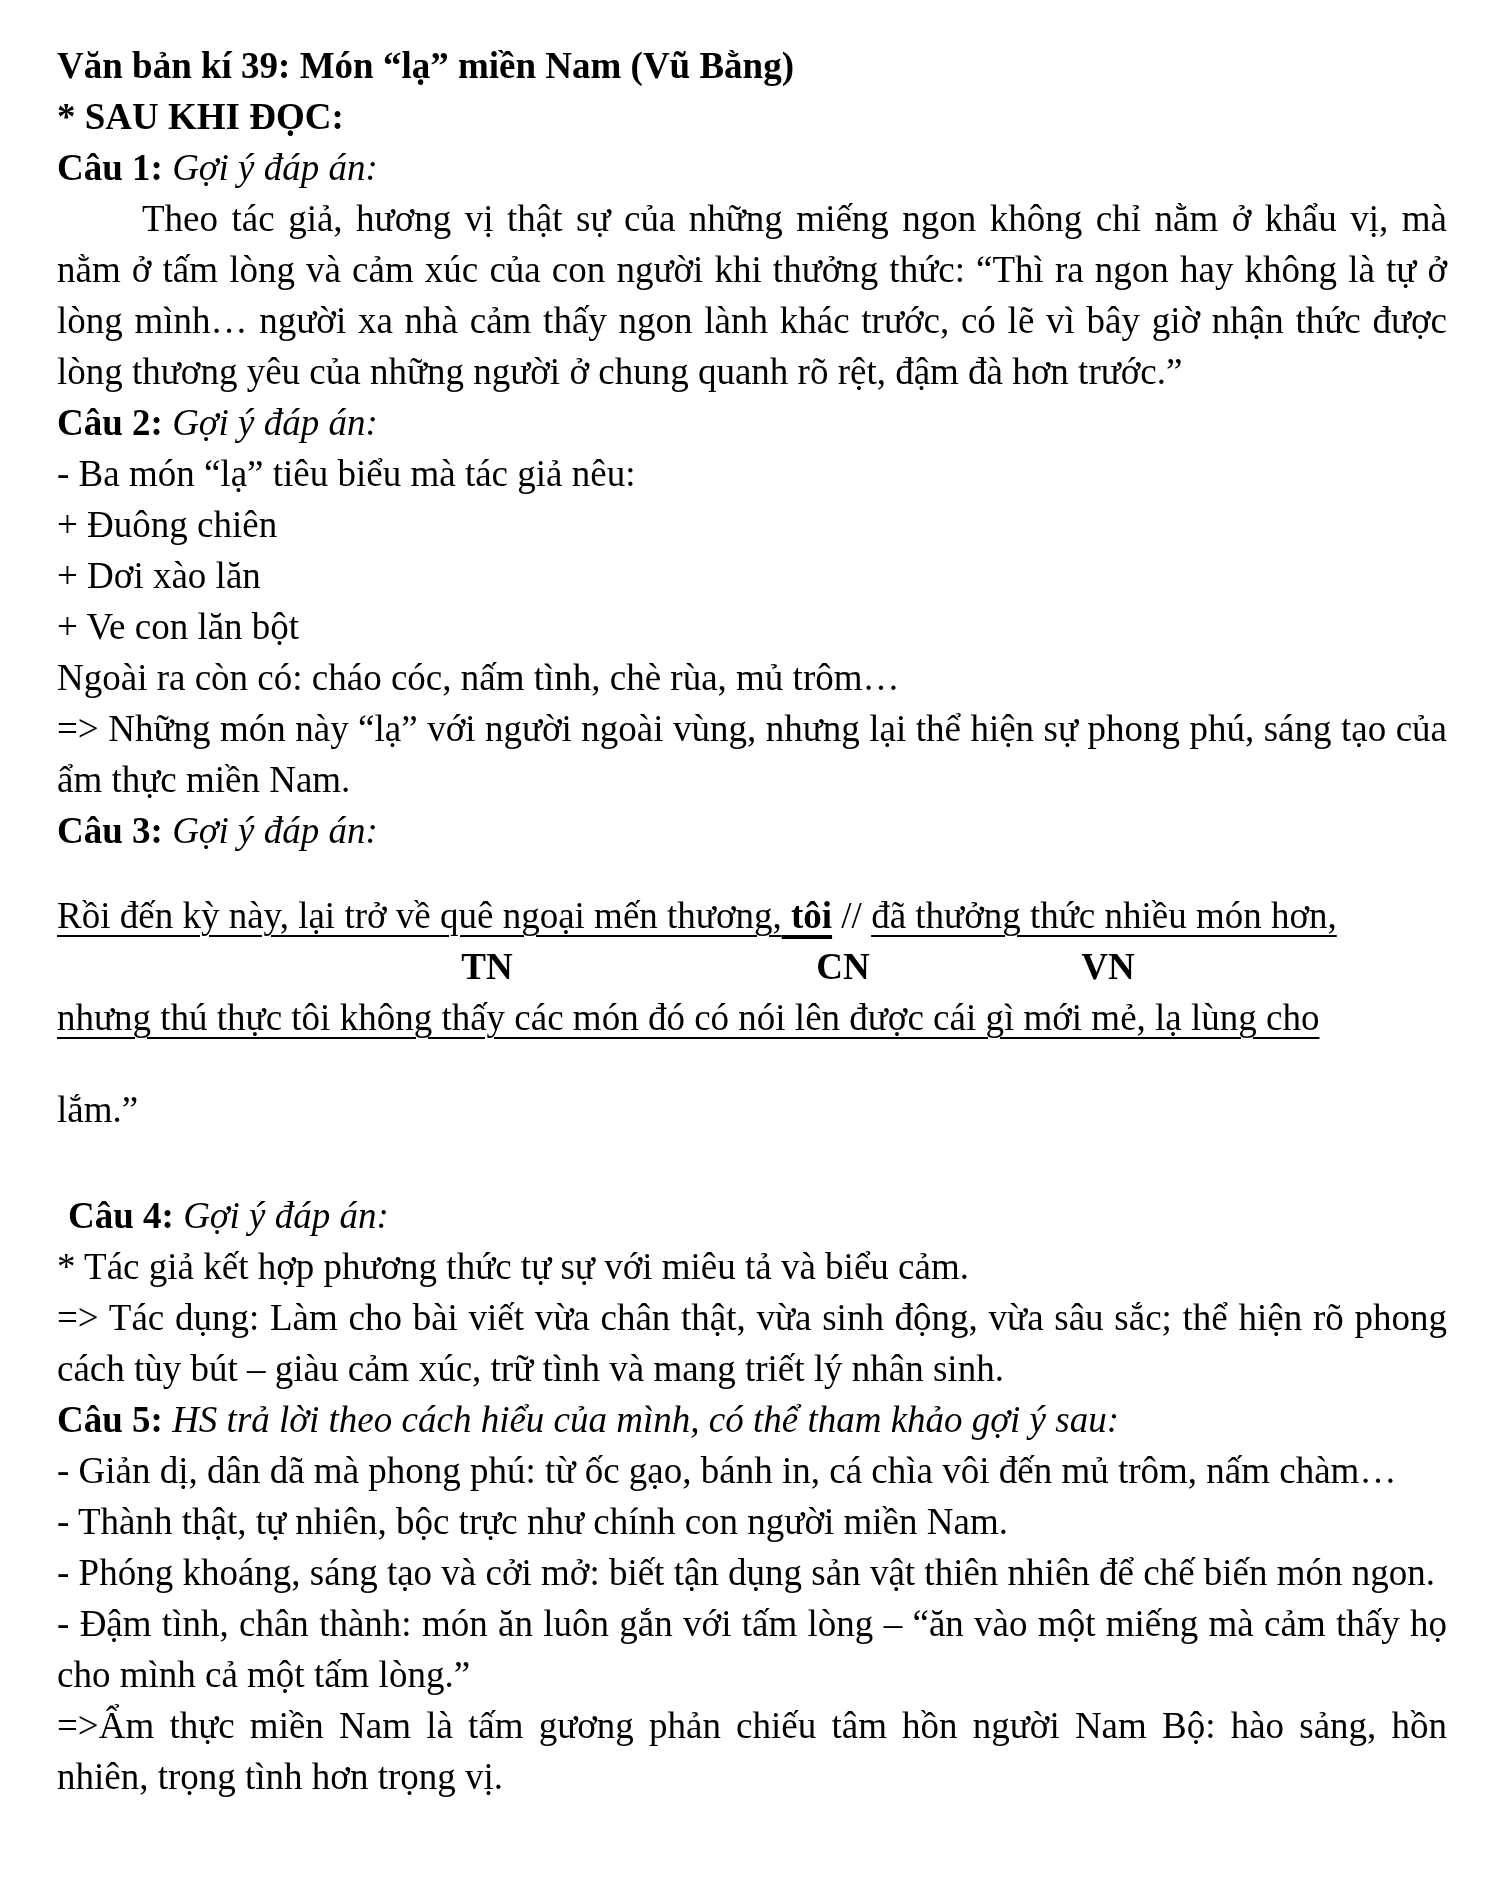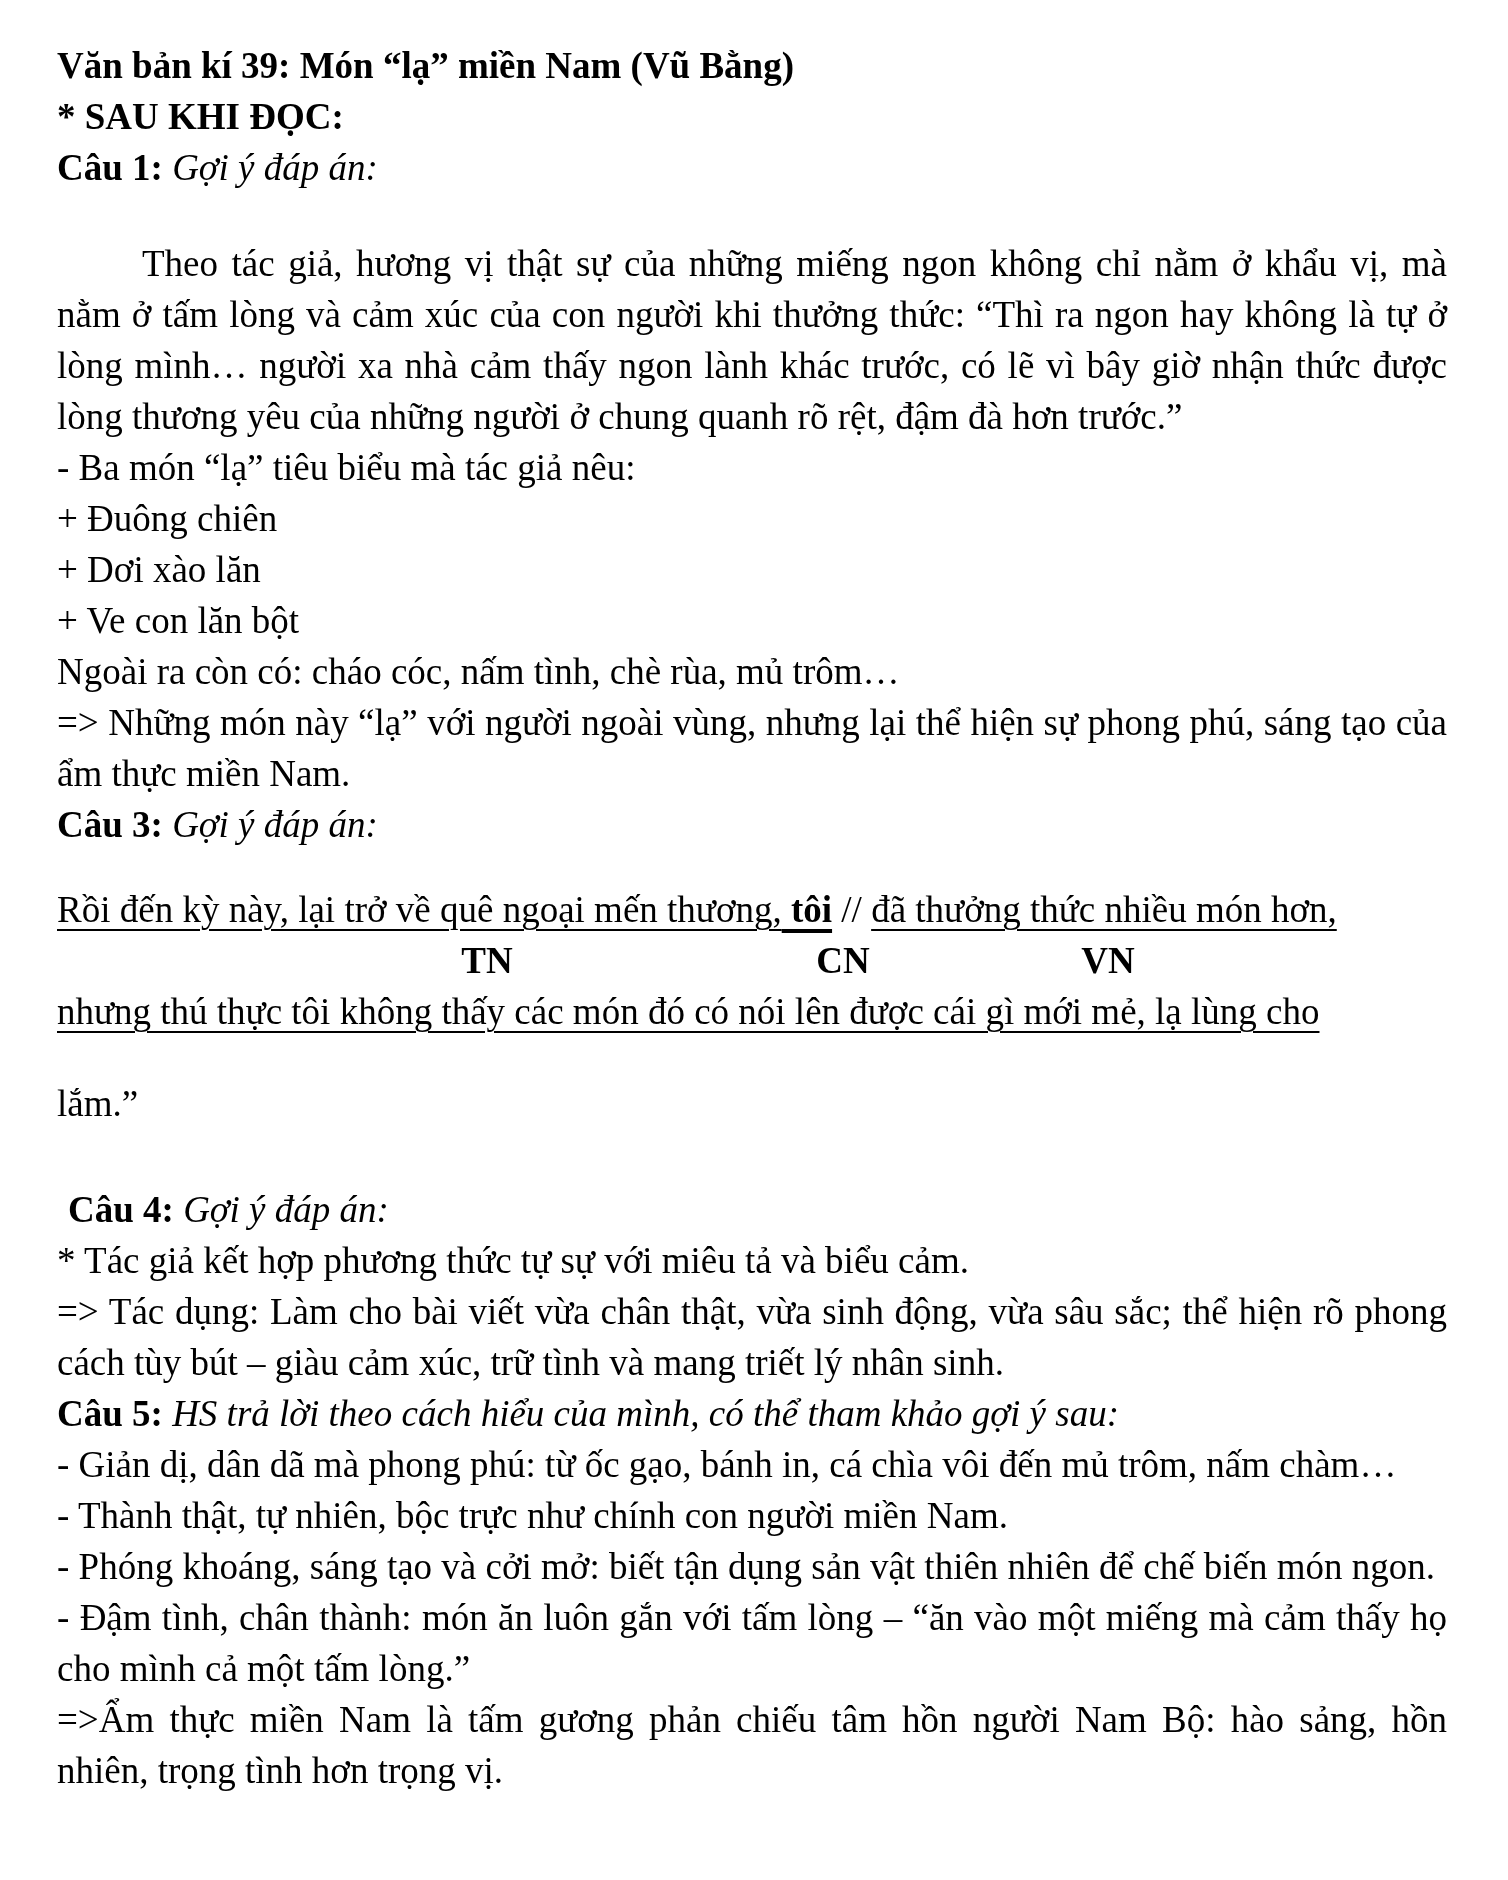--- a/index.html
+++ b/index.html
@@ -11,21 +11,21 @@
     font-family:"Liberation Serif","DejaVu Serif",serif;
     font-size:37px;
     line-height:51px;
     color:#000000;
     background:#ffffff;
   }
   p{margin:0;}
   .b{font-weight:bold;}
   .i{font-style:italic;}
   .just{text-align:justify;}
-  .indent{text-indent:85px;margin-top:45px;}
+  .indent{text-indent:85px;}
   .u{text-decoration:underline;text-underline-offset:7px;text-decoration-thickness:2px;}
   .uthick{text-decoration:underline;text-underline-offset:7px;text-decoration-thickness:4px;}
   .mt34{margin-top:34px;}
   .mt41{margin-top:41px;}
   .mt55{margin-top:55px;margin-left:11px;}
   .grammar-row{position:relative;height:51px;}
   .grammar-row .glabel{position:absolute;top:0;transform:translateX(-50%);font-weight:bold;}
   .pos-tn{left:430px;}
   .pos-cn{left:786px;}
   .pos-vn{left:1051px;}
@@ -34,20 +34,21 @@
 <body>
 
 <div class="page">
 
   <p class="b">Văn bản kí 39: Món “lạ” miền Nam (Vũ Bằng)</p>
   <p class="b">* SAU KHI ĐỌC:</p>
 
   <p><span class="b">Câu 1:</span> <span class="i">Gợi ý đáp án:</span></p>
   <p class="just indent">Theo tác giả, hương vị thật sự của những miếng ngon không chỉ nằm ở khẩu vị, mà nằm ở tấm lòng và cảm xúc của con người khi thưởng thức: “Thì ra ngon hay không là tự ở lòng mình… người xa nhà cảm thấy ngon lành khác trước, có lẽ vì bây giờ nhận thức được lòng thương yêu của những người ở chung quanh rõ rệt, đậm đà hơn trước.”</p>
 
+  <p><span class="b">Câu 2:</span> <span class="i">Gợi ý đáp án:</span></p>
   <p>- Ba món “lạ” tiêu biểu mà tác giả nêu:</p>
   <p>+ Đuông chiên</p>
   <p>+ Dơi xào lăn</p>
   <p>+ Ve con lăn bột</p>
   <p>Ngoài ra còn có: cháo cóc, nấm tình, chè rùa, mủ trôm…</p>
   <p class="just">=&gt; Những món này “lạ” với người ngoài vùng, nhưng lại thể hiện sự phong phú, sáng tạo của ẩm thực miền Nam.</p>
 
   <p><span class="b">Câu 3:</span> <span class="i">Gợi ý đáp án:</span></p>
   <p class="mt34"><span class="u">Rồi đến kỳ này, lại trở về quê ngoại mến thương,</span><span class="b uthick"> tôi</span><span> // </span><span class="u">đã thưởng thức nhiều món hơn,</span></p>
   <p class="grammar-row">

